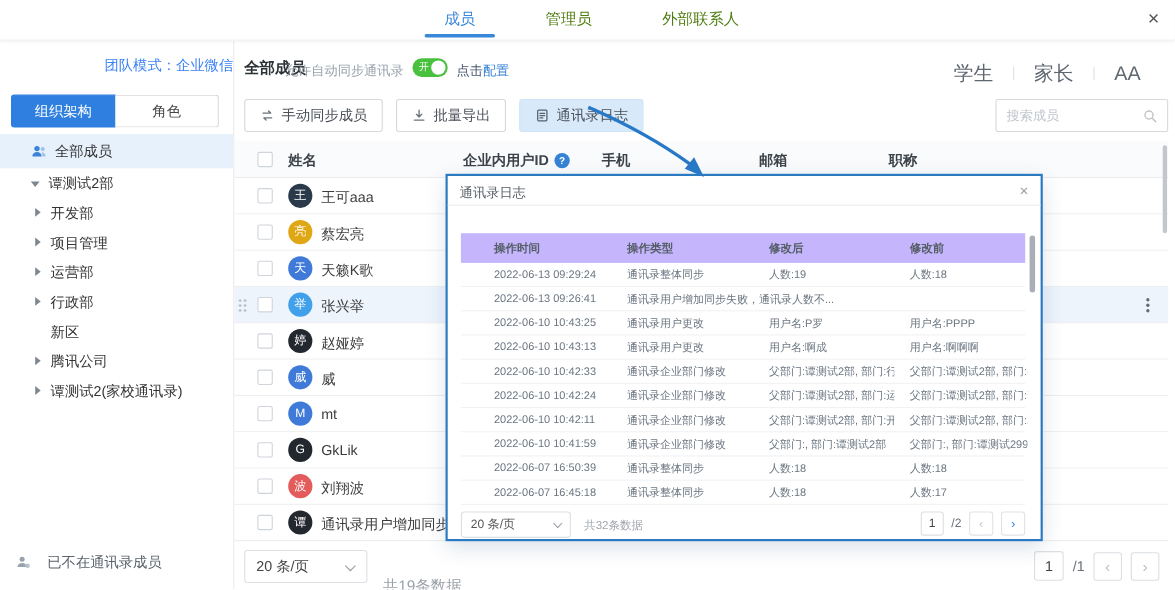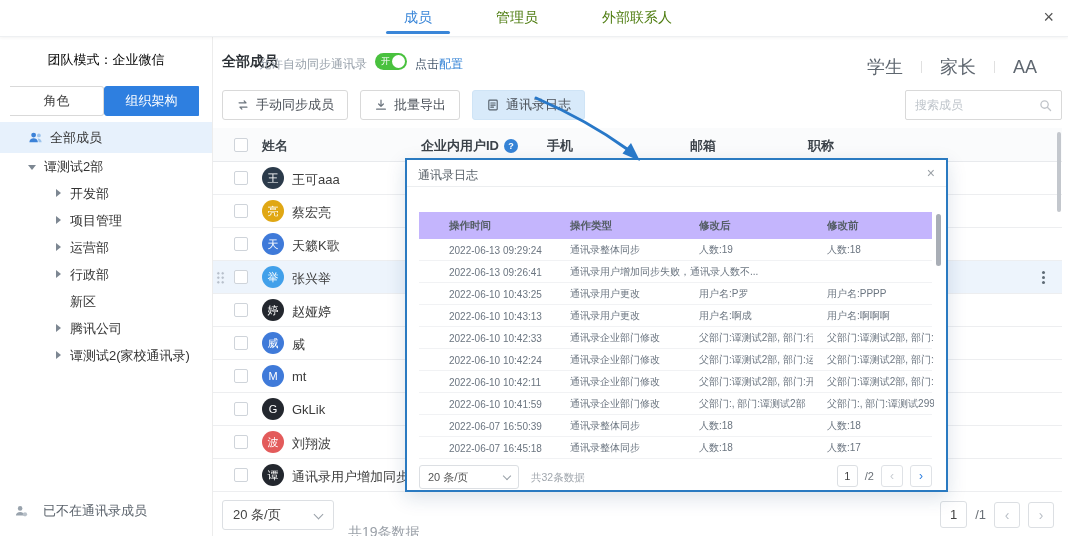--- a/index.html
+++ b/index.html
@@ -10,31 +10,31 @@
 
 .tabbar{position:absolute;left:0;top:0;width:1068px;height:37px;background:#fff;border-bottom:1px solid #eef0f2;box-shadow:0 1px 3px rgba(0,0,0,.05);z-index:4}
 .tablist{position:absolute;left:398px;top:0;height:37px;display:flex;gap:52px}
 .tab{position:relative;height:37px;line-height:34px;font-size:14px;color:#4d7c0f;cursor:pointer;padding:0 6px;white-space:nowrap}
 .tab.active{color:#3a86d8}
 .tab.active::after{content:"";position:absolute;left:-12px;right:-12px;bottom:3px;height:3px;background:#3a86d8;border-radius:2px}
 .winclose{position:absolute;right:14px;top:7px;font-size:18px;color:#555;cursor:pointer;line-height:20px}
 
 
 .sidebar{position:absolute;left:0;top:37px;width:213px;height:499px;background:#fff;border-right:1px solid #ececec;z-index:2}
-.mode{position:absolute;top:14px;left:0;right:0;text-align:center;font-size:13px;color:#000000}
+.mode{position:absolute;top:14px;left:0;right:0;text-align:right;font-size:13px;color:#3b82f6}
 .segbtns{position:absolute;top:49px;left:10px;right:13px;display:flex;height:30px}
 .seg{flex:1;height:30px;line-height:28px;text-align:center;font-size:13px;border:1px solid #d9d9d9;color:#444;background:#fff;cursor:pointer}
 .seg.active{background:#2e7fe0;border-color:#2e7fe0;color:#fff}
 .seg.left{border-radius:3px 0 0 3px}
 .seg.right{border-radius:0 3px 3px 0;border-left:none}
 .tree{position:absolute;top:85px;left:0;right:0}
 .tnode{height:27px;display:flex;align-items:center;font-size:13px;color:#333;cursor:pointer}
 .tnode.active{background:#e7f1fc;height:31px}
 .lvl0{padding-left:28px}
-.lvl1{padding-left:54px}
+.lvl1{padding-left:30px}
 .tri{width:9px;height:9px;margin-right:7px;position:relative;flex:0 0 9px}
 .tri.down::before{content:"";position:absolute;top:3px;left:0;border-left:4.5px solid transparent;border-right:4.5px solid transparent;border-top:5px solid #7d8792}
 .tri.right::before{content:"";position:absolute;top:0;left:2px;border-top:4.5px solid transparent;border-bottom:4.5px solid transparent;border-left:5px solid #7d8792}
 .picon{width:15px;height:15px;margin-right:7px;flex:0 0 15px}
 .sbfooter{position:absolute;left:14px;bottom:16px;display:flex;align-items:center;gap:7px;font-size:13px;color:#5a626b;cursor:pointer}
 
 
 .main{position:absolute;left:213px;top:37px;width:855px;height:499px;background:#fff;z-index:1}
 .ptitle{position:absolute;left:9px;top:16px;font-size:14px;font-weight:bold;color:#2d3237}
 .psync{position:absolute;left:46px;top:19px;font-size:12px;color:#98a1ab}
@@ -121,22 +121,22 @@
         <div class="tab active">成员</div>
         <div class="tab">管理员</div>
         <div class="tab">外部联系人</div>
       </div>
     <div class="winclose">×</div>
   </div>
 
   <div class="sidebar">
     <div class="mode">团队模式：企业微信</div>
     <div class="segbtns">
+      <div class="seg left active">组织架构</div>
       <div class="seg right">角色</div>
-      <div class="seg left active">组织架构</div>
     </div>
     <div class="tree">
         <div class="tnode lvl0 active">
           <span class="picon"><svg viewBox="0 0 16 16" width="15" height="15">
               <circle cx="6" cy="5.4" r="2.6" fill="#3b82d8"></circle>
               <path d="M1.5 13c0-2.6 2-4.2 4.5-4.2s4.5 1.6 4.5 4.2z" fill="#3b82d8"></path>
               <circle cx="11.6" cy="5.8" r="2" fill="#9cc3ec"></circle>
               <path d="M10.4 9c2.3.1 4.1 1.6 4.1 4h-3z" fill="#9cc3ec"></path>
             </svg></span>
           <span class="tlabel">全部成员</span>

